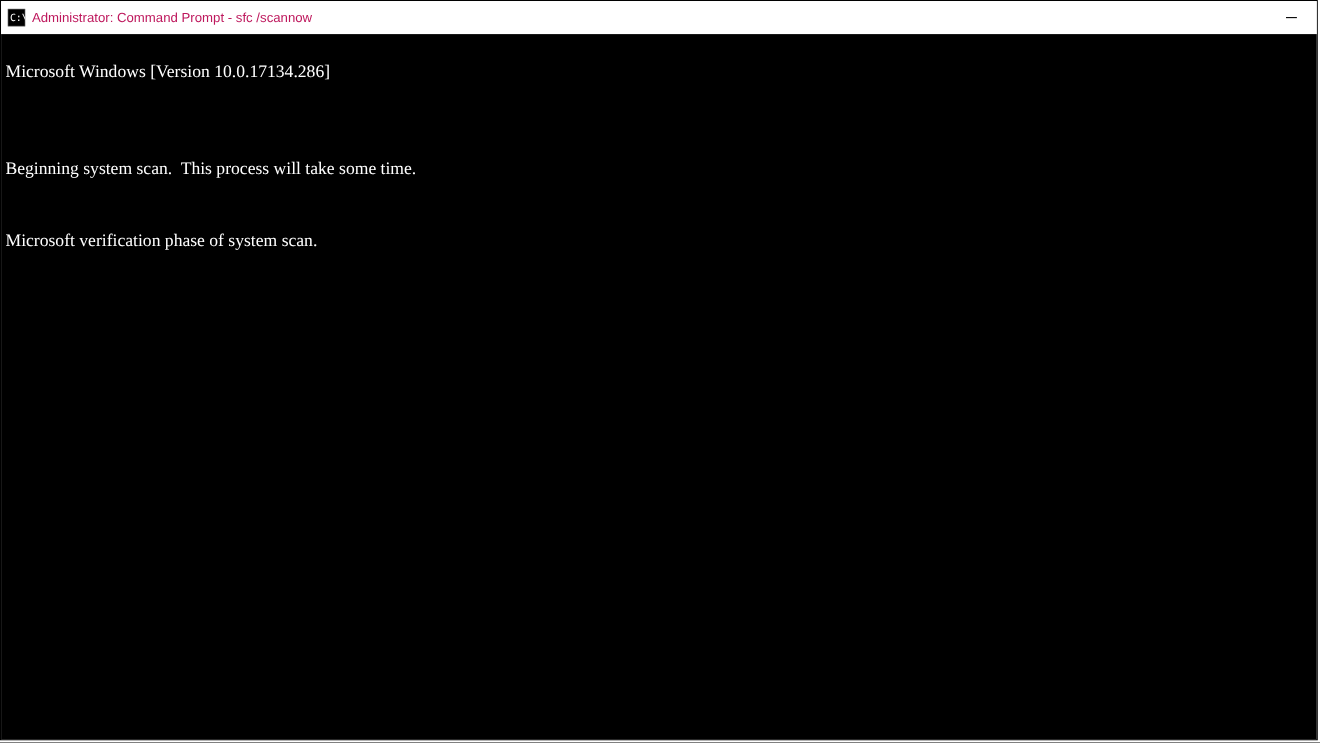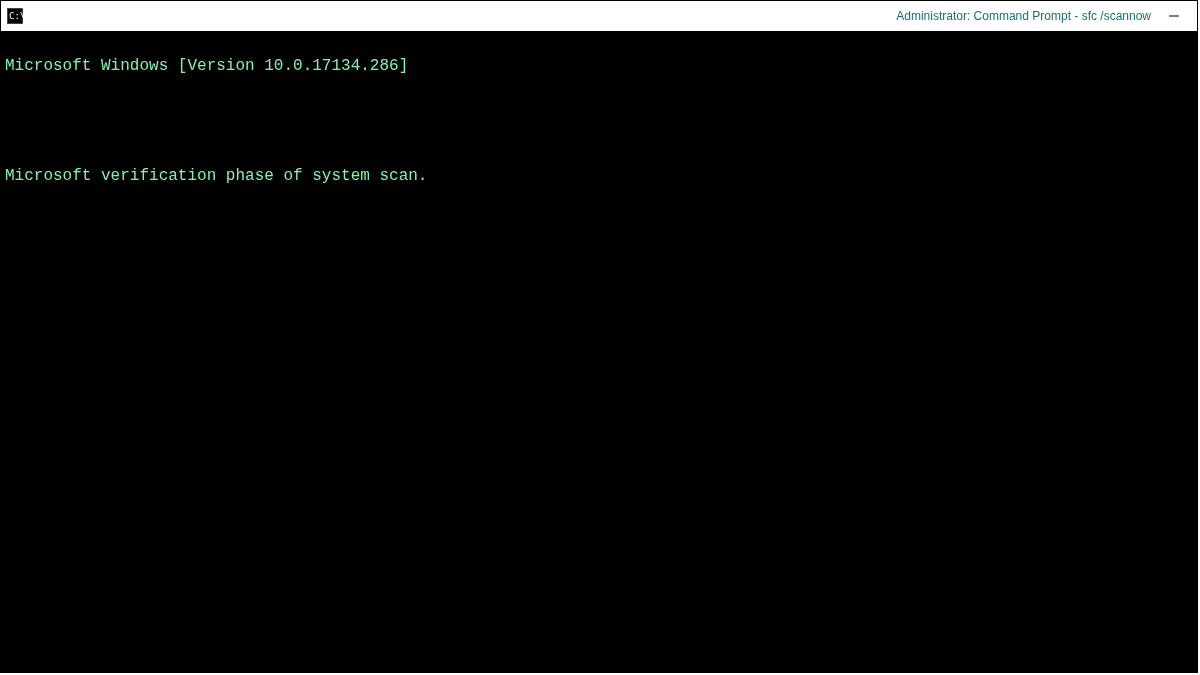--- a/index.html
+++ b/index.html
@@ -37,45 +37,44 @@
       display: flex;
       align-items: center;
       justify-content: center;
     }
     .titlebar-icon svg {
       width: 16px;
       height: 16px;
     }
     .titlebar-text {
       font-size: 12px;
-      color: #0f766e;
+      color: #be185d;
       flex: 1;
-      text-align: right;
     }
     .window-controls {
       display: flex;
       height: 100%;
     }
     .win-ctrl {
       width: 46px;
       height: 100%;
       display: flex;
       align-items: center;
       justify-content: center;
       color: #000000;
     }
     .win-ctrl svg {
       width: 10px;
       height: 10px;
     }
     .terminal {
       flex: 1;
       background: #000000;
-      color: #86efac;
-      font-family: Liberation Mono, monospace;
+      color: #ffffff;
+      font-family: Liberation Serif, serif;
       font-size: 16px;
       line-height: 22px;
       padding: 2px 4px;
       white-space: pre;
       position: relative;
       overflow: hidden;
     }
     .terminal-line {
       display: block;
     }
@@ -105,16 +104,17 @@
         <svg viewBox="0 0 10 10">
           <line x1="0" y1="5" x2="10" y2="5" stroke="#000000" stroke-width="1"></line>
         </svg>
       </div>
     </div>
   </div>
   <div class="terminal">
 <span class="terminal-line">Microsoft Windows [Version 10.0.17134.286]</span>
 <span class="terminal-line"></span>
 <span class="terminal-line"></span>
+<span class="terminal-line">Beginning system scan.  This process will take some time.</span>
 <span class="terminal-line"></span>
 <span class="terminal-line">Microsoft verification phase of system scan.</span>
   </div>
 </div>
 
 </body></html>

